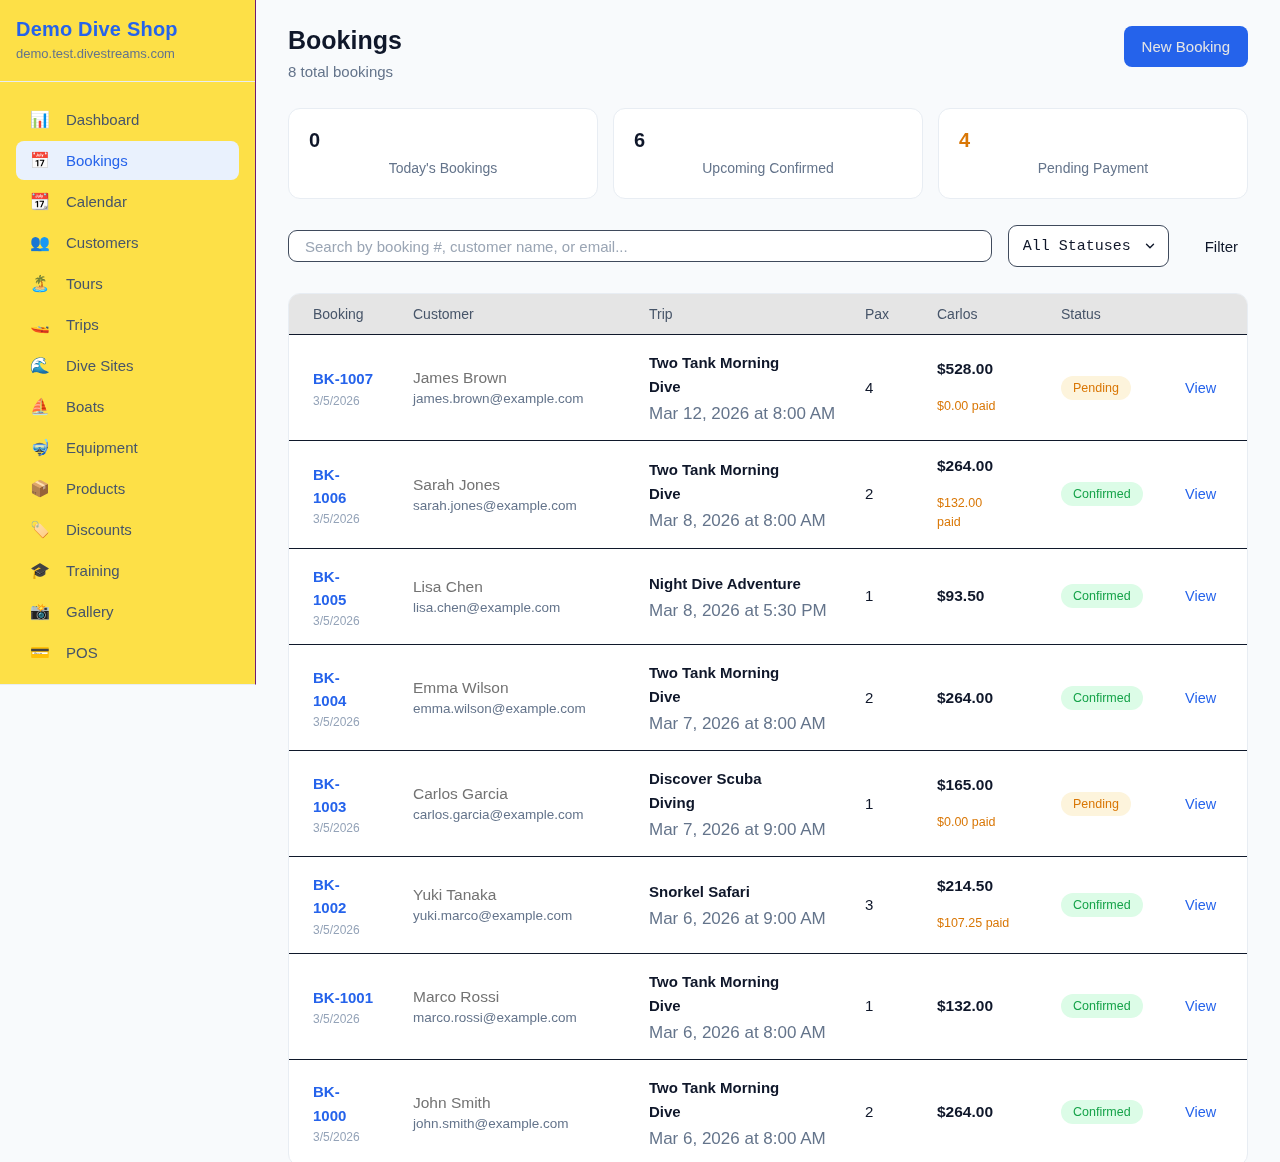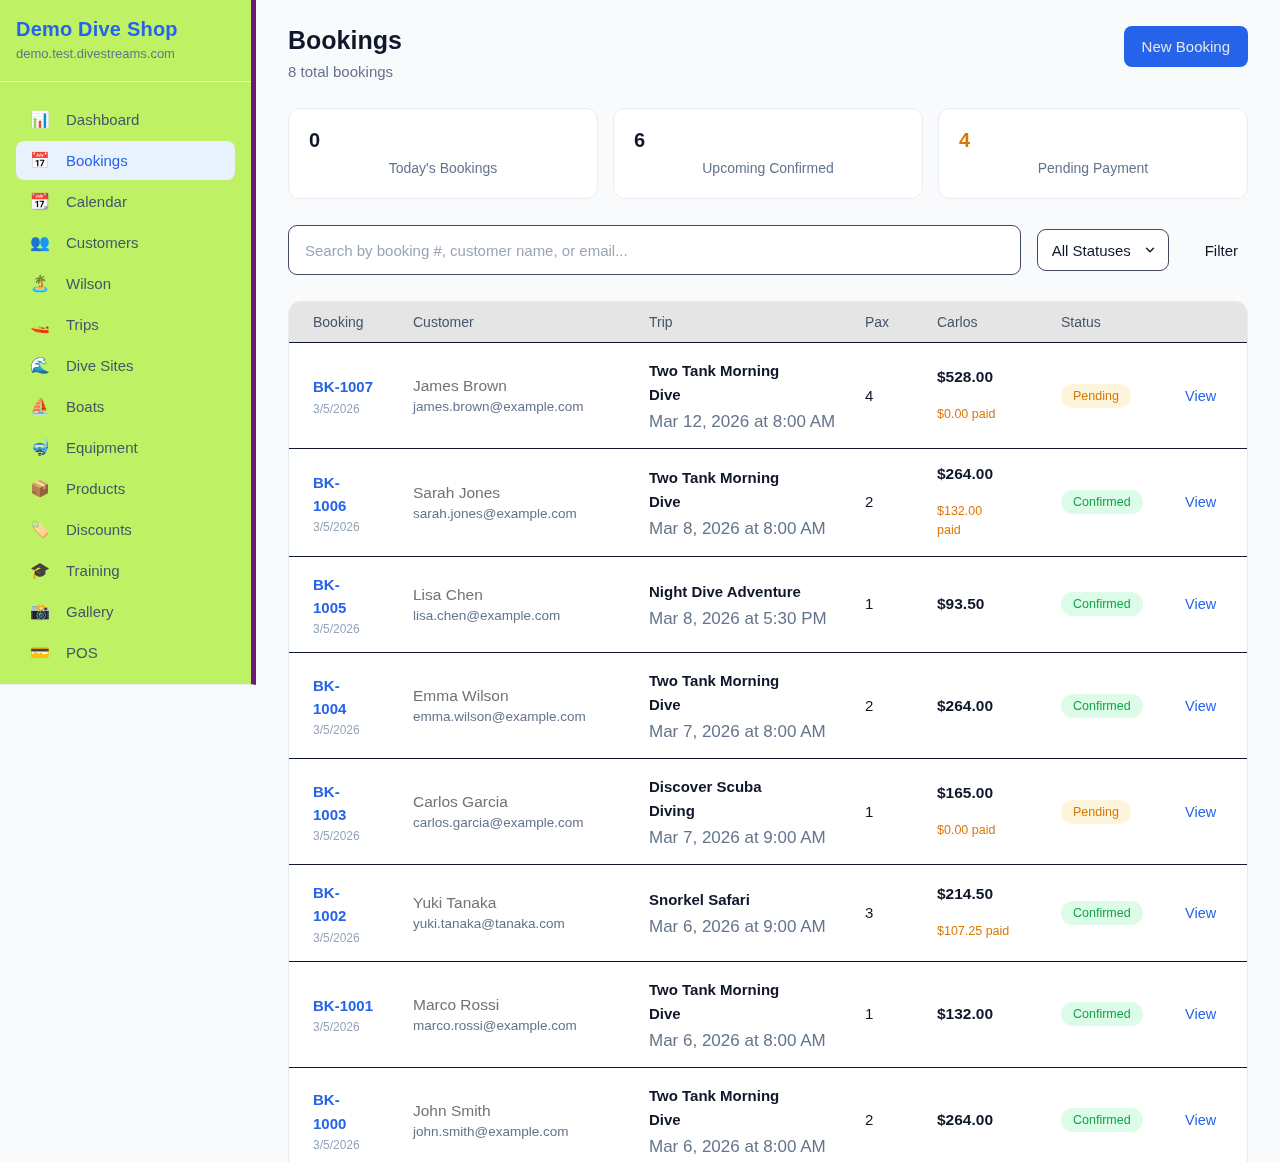--- a/index.html
+++ b/index.html
@@ -6,22 +6,22 @@
   html,body { width:1280px; height:1162px; }
   body {
     font-family:"Liberation Sans", sans-serif;
     background:#f8fafc;
     color:#0f172a;
     display:flex;
     align-items:flex-start;
   }
   
   .sidebar {
-    width:256px; background:#bef264;
-    border-right:5px solid #701a75; border-bottom:1px solid #e8edf3;
+    width:256px; background:#fde047;
+    border-right:1px solid #701a75; border-bottom:1px solid #e8edf3;
     flex:0 0 256px;
   }
   .side-header { padding:18px 16px 20px; border-bottom:1px solid #e8edf3; }
   .brand { font-size:20px; font-weight:700; color:#2563eb; letter-spacing:.2px; }
   .domain { font-size:13px; color:#64748b; margin-top:5px; }
   .nav { padding:18px 16px 10px; }
   .nav-item {
     display:flex; align-items:center; gap:16px;
     padding:10px 14px; border-radius:8px;
     font-size:15px; color:#475569; cursor:pointer;
@@ -58,29 +58,29 @@
   .stats { display:grid; grid-template-columns:repeat(3,1fr); gap:15px; margin-top:28px; }
   .stat-card {
     background:#fff; border:1px solid #e8edf3; border-radius:12px;
     padding:20px 20px 22px;
   }
   .stat-value { font-size:20px; font-weight:700; color:#0f172a; }
   .stat-value.accent { color:#d97706; }
   .stat-label { font-size:14px; color:#64748b; margin-top:8px;text-align:center; }
   .filters { display:flex; align-items:center; gap:16px; margin-top:26px; }
   .search-input {
-    flex:1; height:50px; background:#fff; border:1px solid #3f4a5c;
+    flex:1; height:32px; background:#fff; border:1px solid #3f4a5c;
     border-radius:9px; padding:0 16px; font-size:15px; color:#0f172a;
     font-family:inherit; outline:none;
   }
   .search-input::placeholder { color:#9aa5b4; }
   .select-wrap { position:relative; }
   .status-select {
     height:42px; background:#fff; border:1px solid #3f4a5c; border-radius:9px;
-    padding:0 36px 0 14px; font-size:15px; color:#0f172a; font-family:Liberation Sans, sans-serif;
+    padding:0 36px 0 14px; font-size:15px; color:#0f172a; font-family:Liberation Mono, monospace;
     appearance:none; -webkit-appearance:none; cursor:pointer; outline:none;
   }
   .select-chevron { position:absolute; right:12px; top:14px; pointer-events:none; }
   .btn-filter {
     background:none; border:none; font-size:15px; color:#0f172a;
     cursor:pointer; font-family:inherit; padding:0 10px; margin-left:10px;
   }
   
   .table-card {
     margin-top:26px; background:#fff; border:1px solid #e8edf3;
@@ -144,21 +144,21 @@
     <span class="nav-label">Calendar</span>
   </div>
 
   <div class="nav-item">
     <span class="nav-icon">👥</span>
     <span class="nav-label">Customers</span>
   </div>
 
   <div class="nav-item">
     <span class="nav-icon">🏝️</span>
-    <span class="nav-label">Wilson</span>
+    <span class="nav-label">Tours</span>
   </div>
 
   <div class="nav-item">
     <span class="nav-icon">🚤</span>
     <span class="nav-label">Trips</span>
   </div>
 
   <div class="nav-item">
     <span class="nav-icon">🌊</span>
     <span class="nav-label">Dive Sites</span>
@@ -379,21 +379,21 @@
   </tr>
 
   <tr>
     <td>
       <a class="bk-id">BK-
 1002</a>
       <div class="bk-date">3/5/2026</div>
     </td>
     <td>
       <div class="cust-name">Yuki Tanaka</div>
-      <div class="cust-email">yuki.tanaka@tanaka.com</div>
+      <div class="cust-email">yuki.marco@example.com</div>
     </td>
     <td>
       <div class="trip-name">Snorkel Safari</div>
       <div class="trip-when">Mar 6, 2026 at 9:00 AM</div>
     </td>
     <td><span class="pax-val">3</span></td>
     <td>
       <div class="total-amt">$214.50</div>
       <div class="total-paid">$107.25 paid</div>
     </td>

